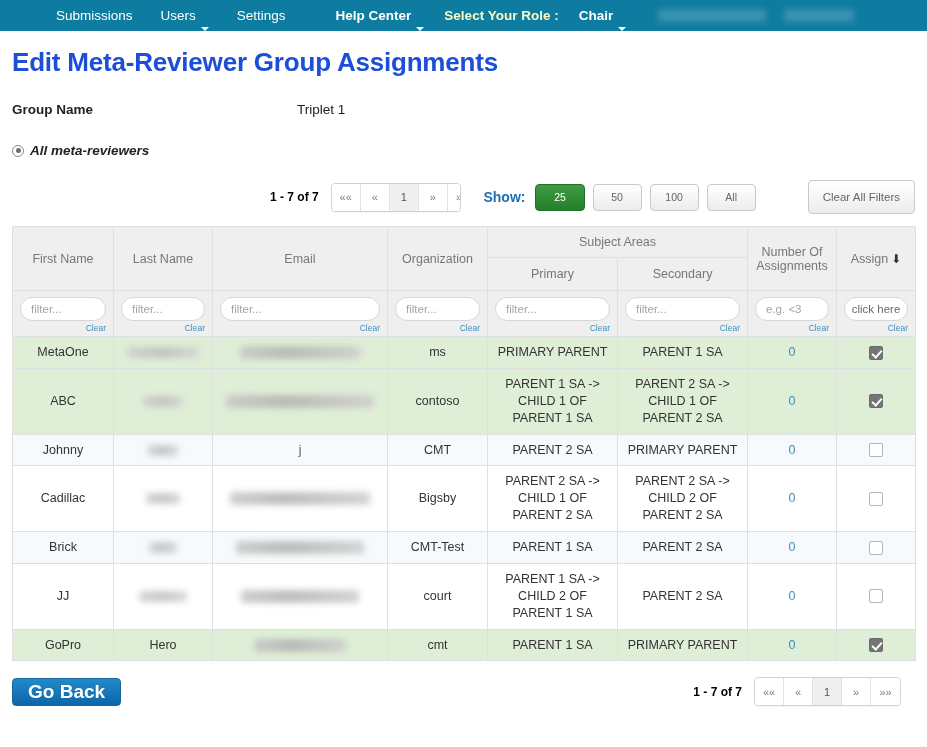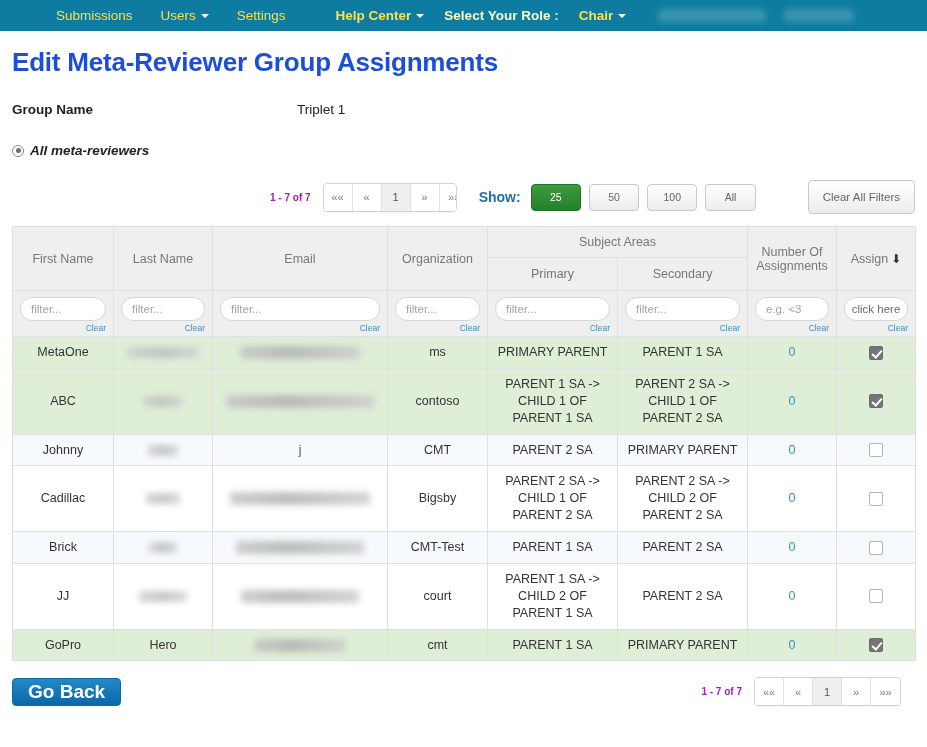--- a/index.html
+++ b/index.html
@@ -16,27 +16,27 @@
     height: 31px;
     background: #0e7ca1;
     display: flex;
     align-items: center;
     color: #ffffff;
     font-size: 13.5px;
     position: relative;
   }
   .nav-left { display: flex; align-items: center; margin-left: 42px; }
   .nav-item {
-    color: #fde047;
+    color: #ffffff;
     padding: 0 14px;
     line-height: 31px;
     white-space: nowrap;
     cursor: pointer;
     display: inline-flex;
-    align-items: center;
+    align-items: flex-end;
   }
   .caret {
     display: inline-block;
     width: 0; height: 0;
     margin-left: 5px;
     border-left: 4px solid transparent;
     border-right: 4px solid transparent;
     border-top: 4px solid #ffffff;
   }
   .nav-right { display: flex; align-items: center; margin-left: 22px; }
@@ -109,23 +109,23 @@
   
   .toolbar {
     margin-top: 22px;
     display: flex;
     align-items: center;
     justify-content: flex-start;
     font-size: 13px;
     padding-left: 258px;
   }
   .page-count {
-    color: #a21caf;
+    color: #000000;
     font-weight: bold;
-    font-size: 10px;
+    font-size: 12px;
     margin-right: 12px;
     white-space: nowrap;
   }
   .pager {
     display: inline-flex;
     border: 1px solid #d2d2d2;
     border-radius: 4px;
     overflow: hidden;
     background: #fff;
     box-shadow: 0 1px 1px rgba(0,0,0,.04);

